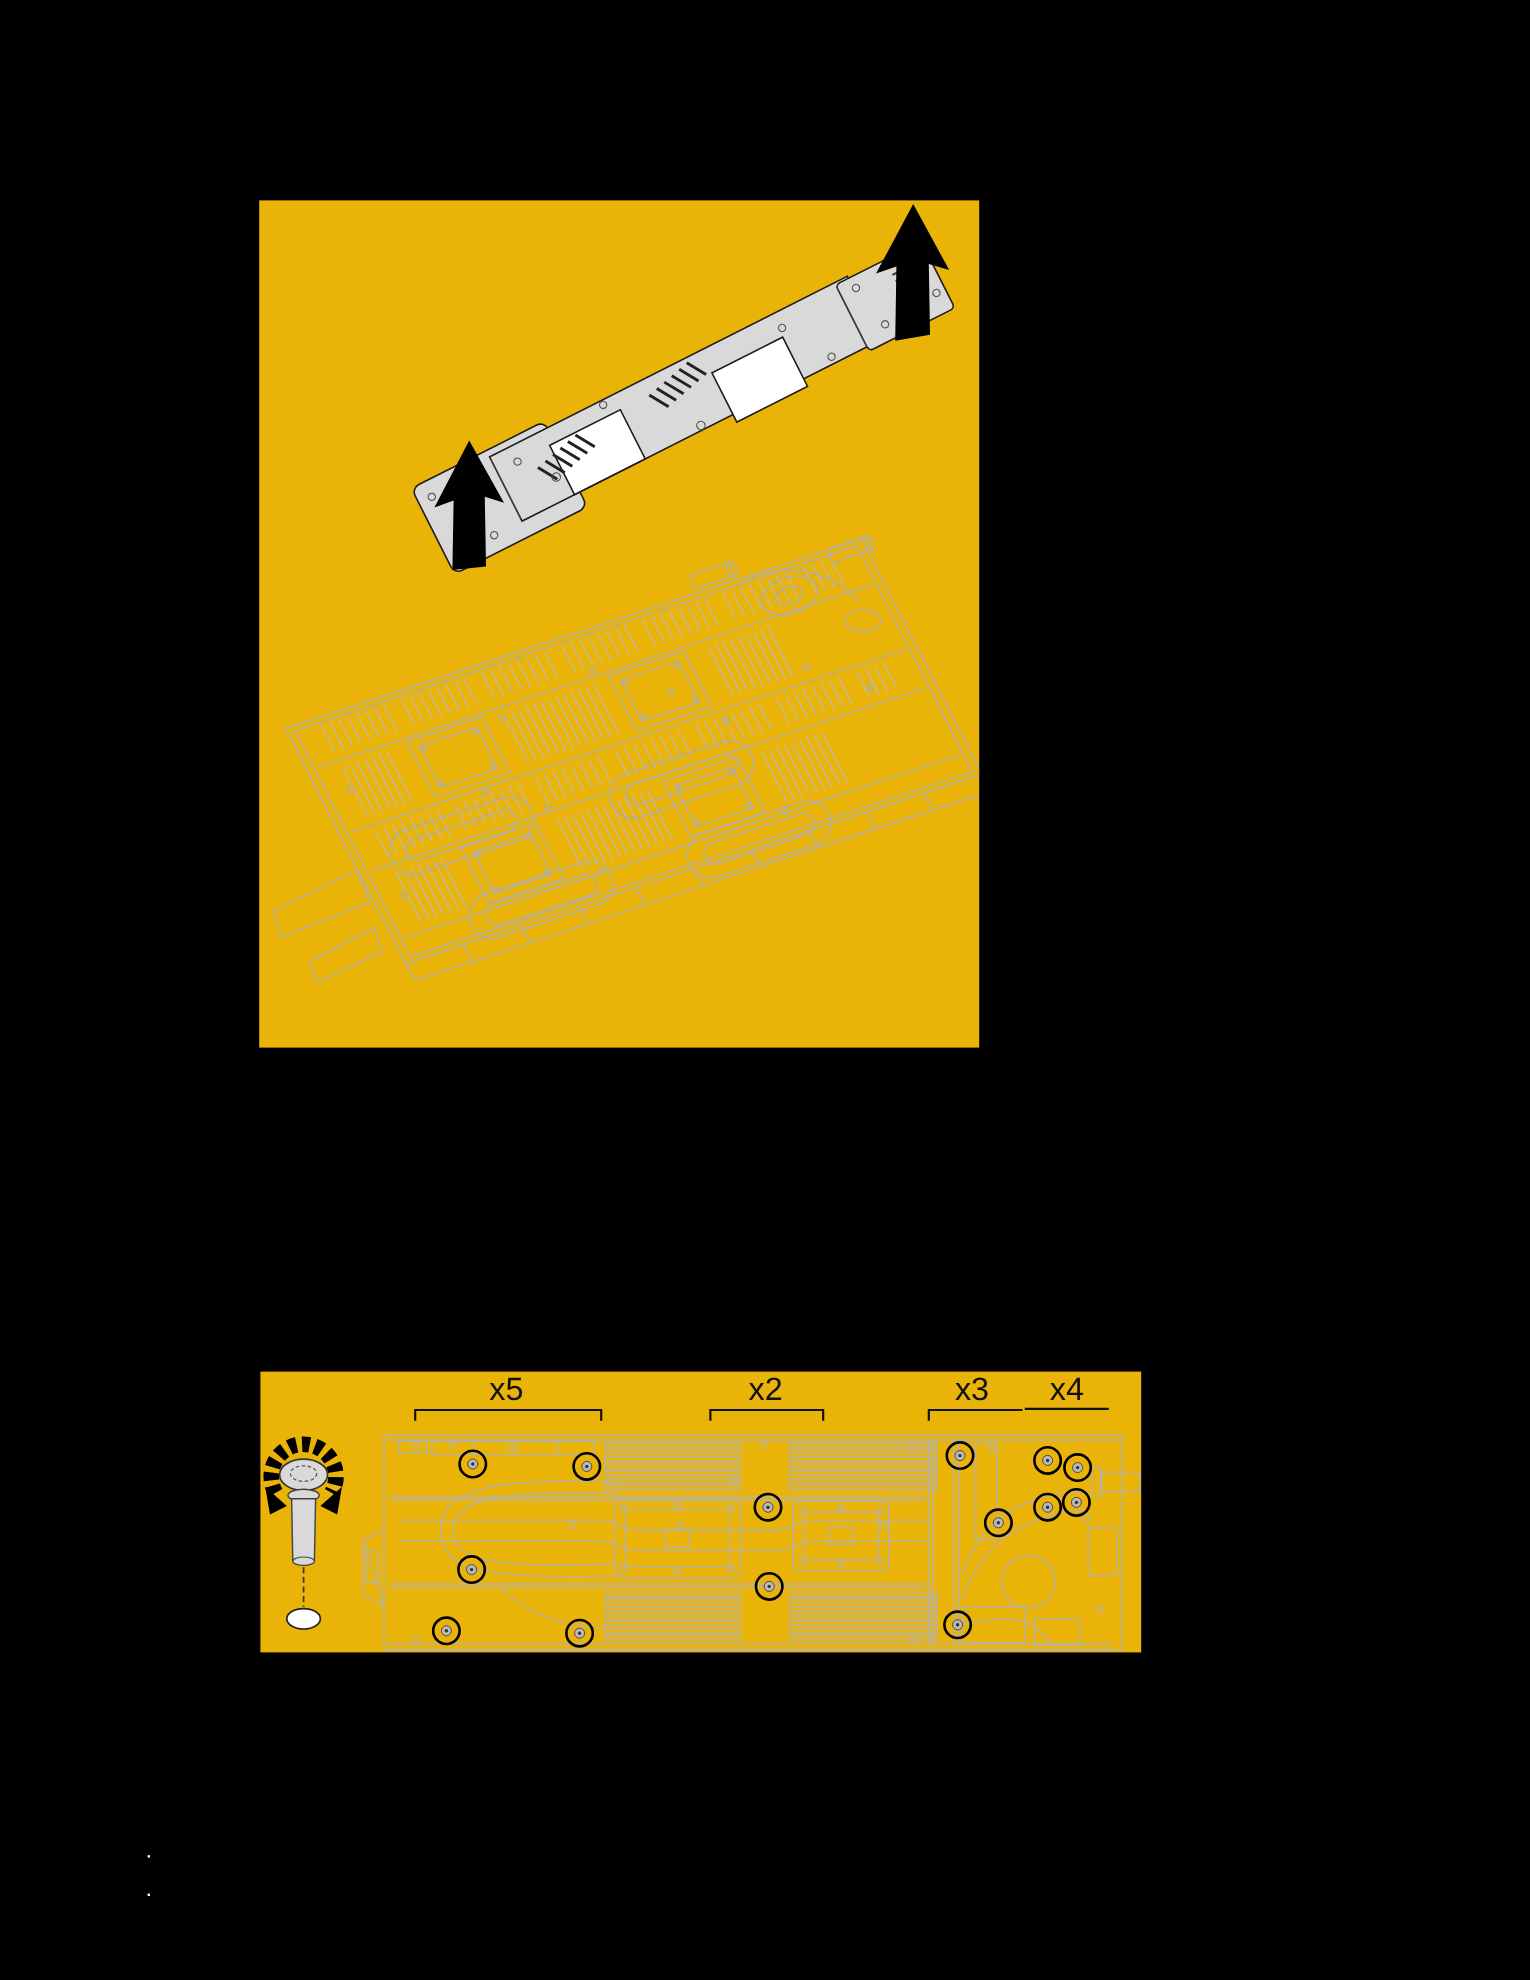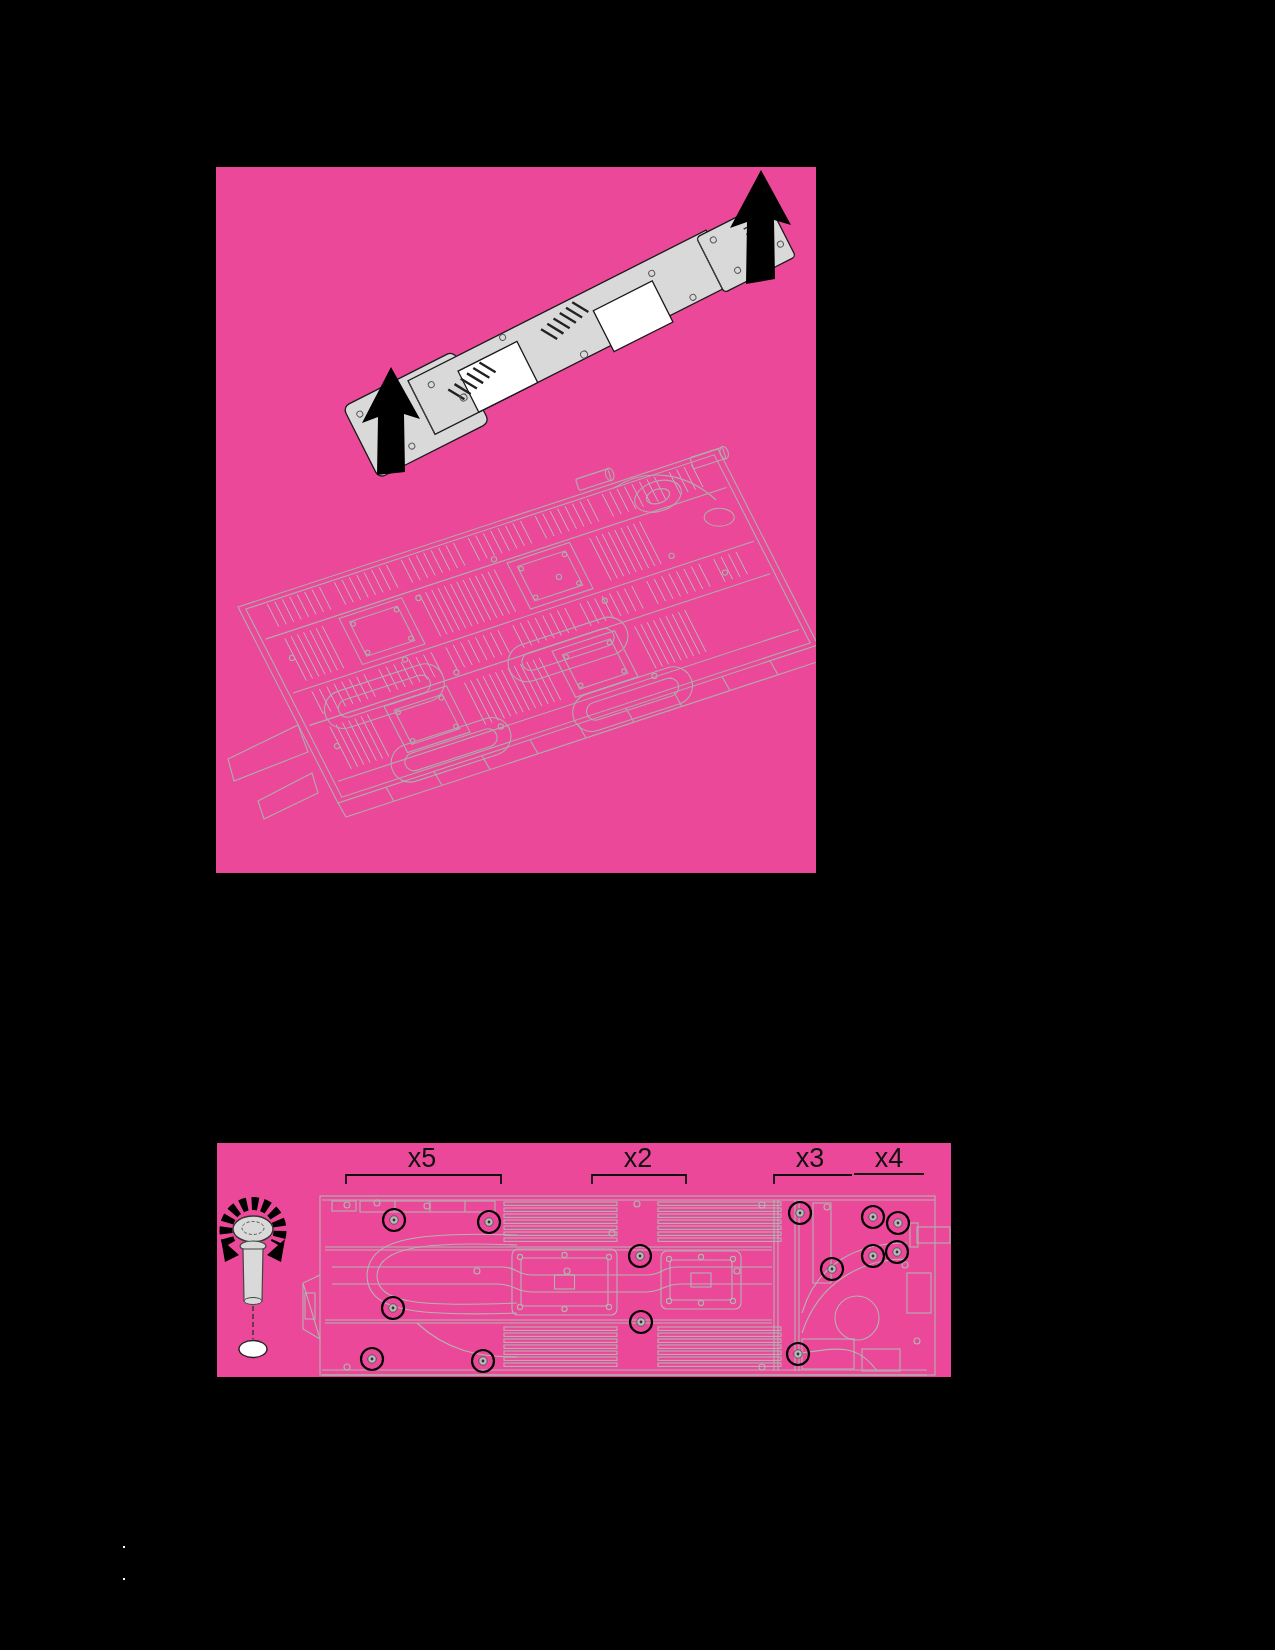--- a/index.html
+++ b/index.html
@@ -1,18 +1,18 @@
 <!DOCTYPE html>
 <html><head>
 <meta charset="utf-8">
 <style>
   html,body{margin:0;padding:0}
   body{width:1275px;height:1650px;position:relative;background:#000;
        font-family:"Liberation Sans",sans-serif;overflow:hidden}
-  .figure{position:absolute;background:#ec4899}
+  .figure{position:absolute;background:#eab308}
   #fig1{left:216px;top:167px;width:600px;height:706px}
   #fig2{left:217px;top:1143px;width:734px;height:234px}
   svg{display:block}
   .dot{position:absolute;width:2px;height:2px;background:#fff}
   #dot1{left:123px;top:1546px}
   #dot2{left:123px;top:1578px}
   .grp-label{font-size:27px;fill:#111111;text-anchor:middle;
              font-family:"Liberation Sans",sans-serif}
 </style>
 </head>

